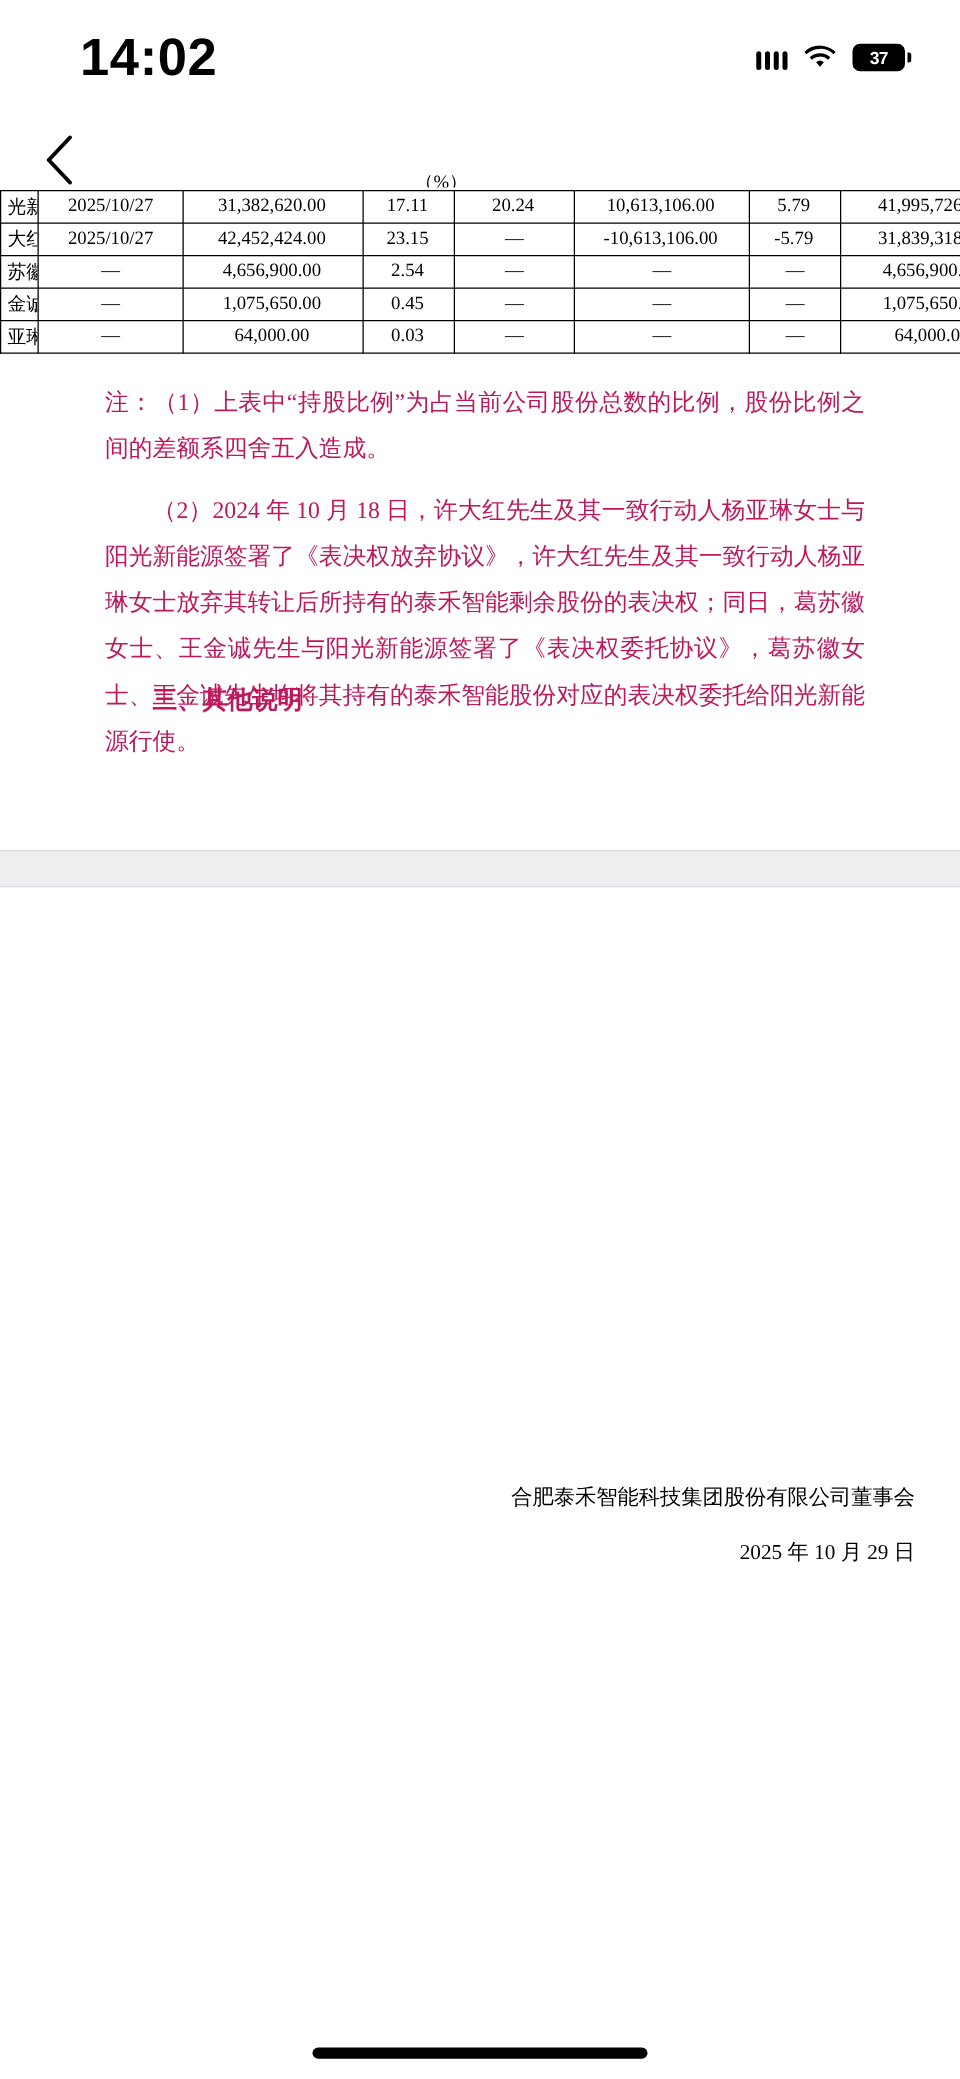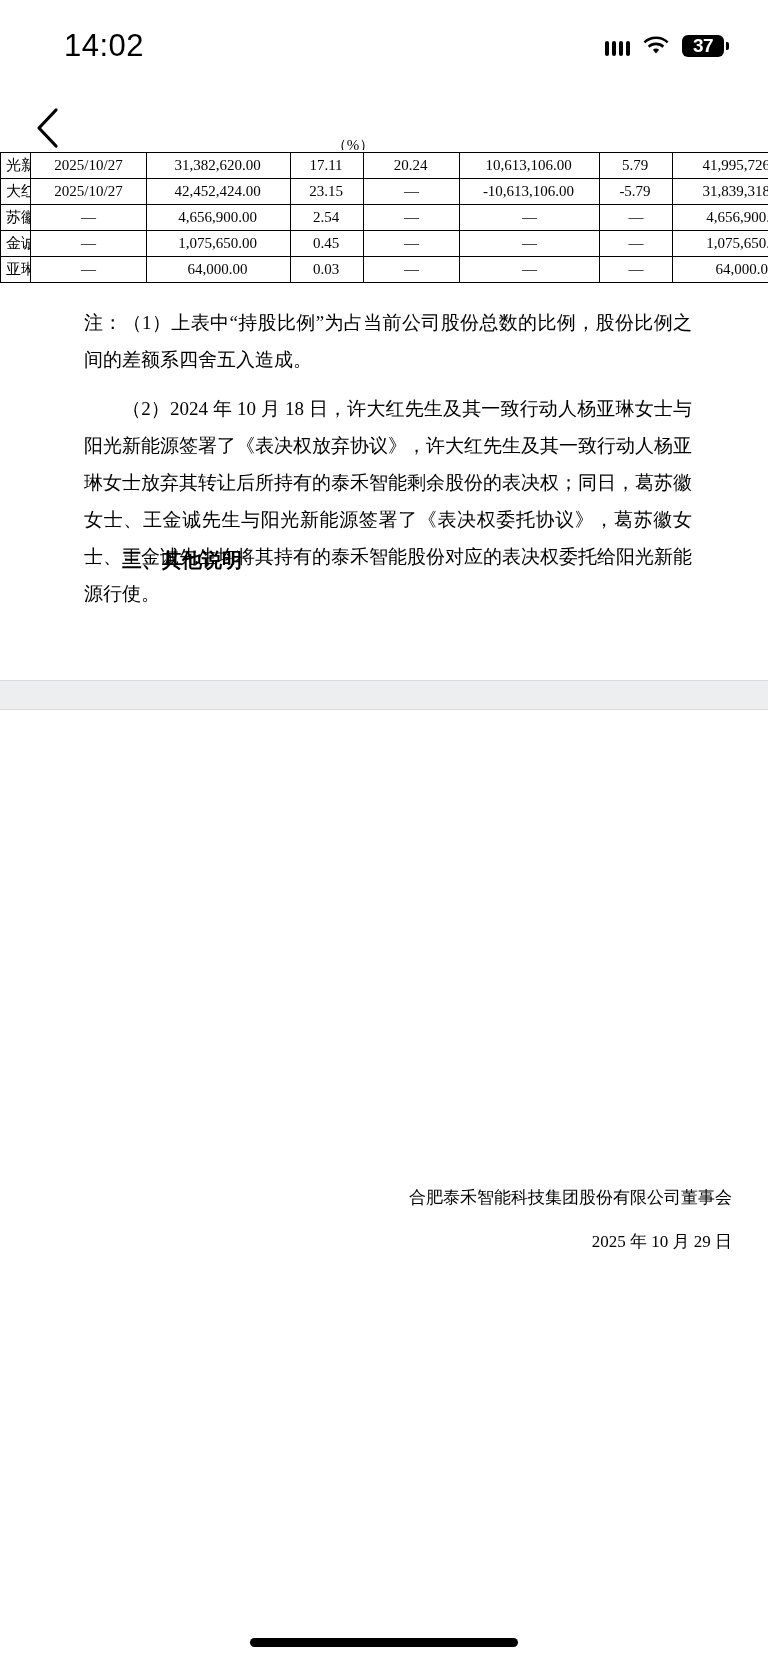--- a/index.html
+++ b/index.html
@@ -18,22 +18,22 @@
     top: 0; left: 0; right: 0;
     height: 92px;
     display: flex;
     align-items: center;
     justify-content: space-between;
     padding: 0 44px 0 64px;
     font-family: "Liberation Sans", sans-serif;
     color: #000;
   }
   .status-time {
-    font-size: 31px;
-    font-weight: 400;
+    font-size: 42px;
+    font-weight: 700;
     letter-spacing: 0.5px;
   }
   .status-right {
     display: flex;
     align-items: center;
     gap: 13px;
   }
   .signal-bars {
     display: flex;
     align-items: flex-end;
@@ -58,21 +58,21 @@
     width: 42px;
     height: 22px;
     border-radius: 6px;
     background: #000;
     display: flex;
     align-items: center;
     justify-content: center;
   }
   .battery .lvl {
     color: #fff;
-    font-size: 19px;
+    font-size: 14px;
     font-weight: 700;
     font-family: "Liberation Sans", sans-serif;
     letter-spacing: -0.5px;
   }
   .battery::after {
     content: "";
     position: absolute;
     right: -5px;
     top: 7px;
     width: 3px;
@@ -148,21 +148,21 @@
     height: 14px;
   }
 
   
   .doc-body {
     position: absolute;
     left: 84px;
     right: 76px;
     font-size: 19px;
     line-height: 37px;
-    color: #000000;
+    color: #be185d;
     text-align: justify;
   }
   .doc-body p { text-indent: 0; margin: 0; }
   .doc-body p.indent2 { text-indent: 38px; margin-top: 12px; }
   .section-title {
     font-weight: bold;
     font-size: 20px;
     text-indent: 38px;
     margin-top: 22px;
     font-family: Liberation Serif, serif;

